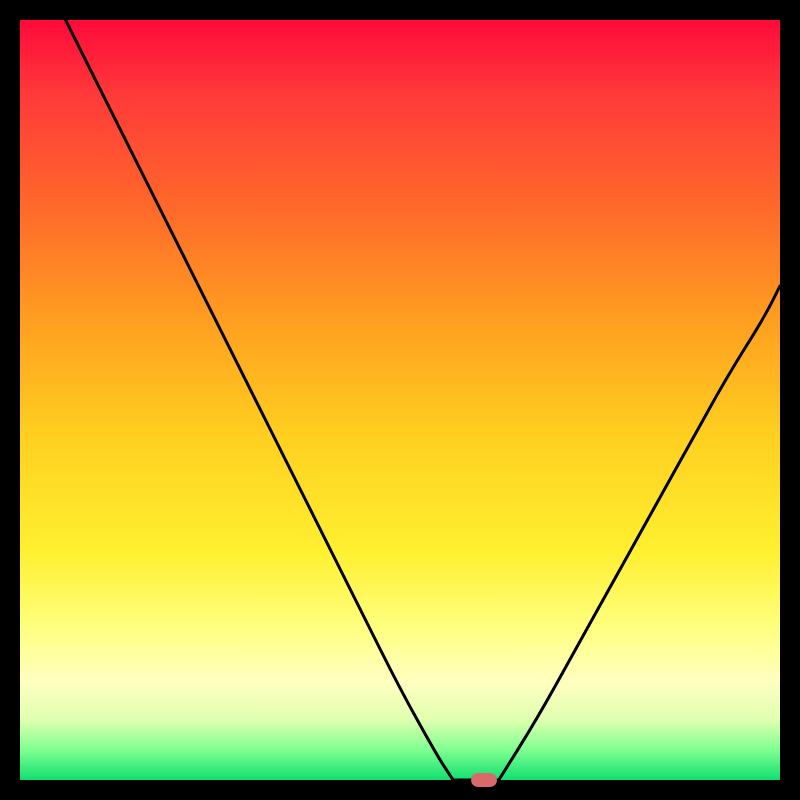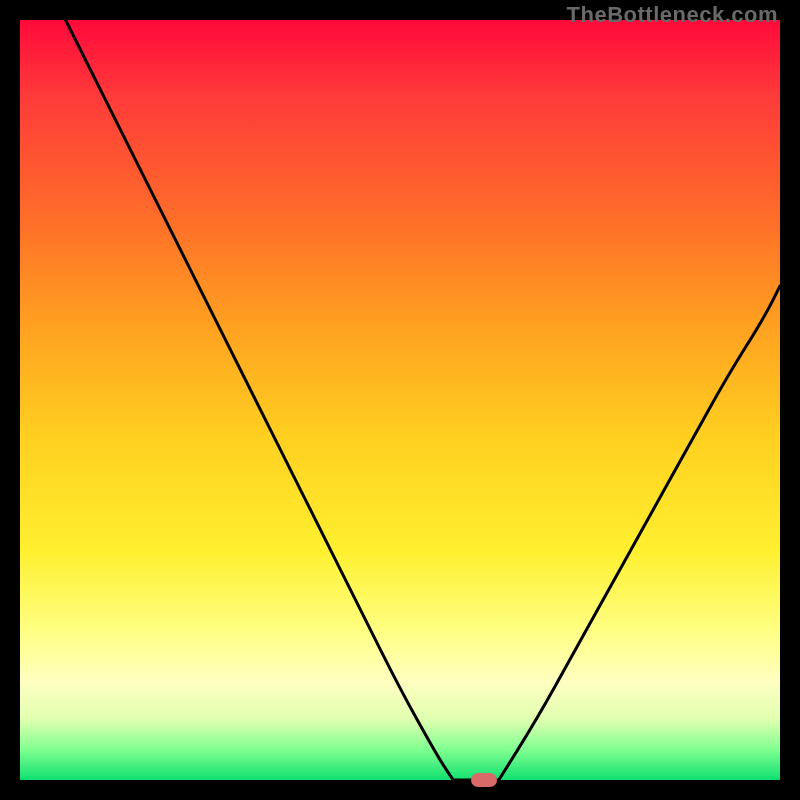--- a/index.html
+++ b/index.html
@@ -71,15 +71,14 @@
   <div class="plot-area">
 
     <svg class="curve-svg" viewBox="0 0 760 760" preserveAspectRatio="none">
       <path id="curve" class="curve-path" d="M 45.6 0.0 Q 76.0 60.8 95.0 98.8 Q 114.0 136.8 133.0 174.8 Q 152.0 212.8 171.0 250.8 Q 190.0 288.8 209.0 326.8 Q 228.0 364.8 247.0 402.8 Q 266.0 440.8 285.0 478.8 Q 304.0 516.8 323.0 554.8 Q 342.0 592.8 361.0 630.8 Q 380.0 668.8 399.0 703.0 Q 418.0 737.2 425.6 748.6 Q 433.2 760.0 433.2 760.0 Q 433.2 760.0 456.0 760.0 Q 478.8 760.0 478.8 760.0 Q 478.8 760.0 497.8 729.6 Q 516.8 699.2 535.8 665.0 Q 554.8 630.8 573.8 596.6 Q 592.8 562.4 611.8 528.2 Q 630.8 494.0 649.8 459.8 Q 668.8 425.6 687.8 391.4 Q 706.8 357.2 725.8 326.8 Q 744.8 296.4 752.4 281.2 L 760.0 266.0"></path>
     </svg>
 
     <div id="marker" class="marker" style="left: 463.6px; top: 760px;"></div>
 
   </div>
 
-  <div class="watermark">TheBottleneck.com</div>
 
 </div>
 
 </body></html>

